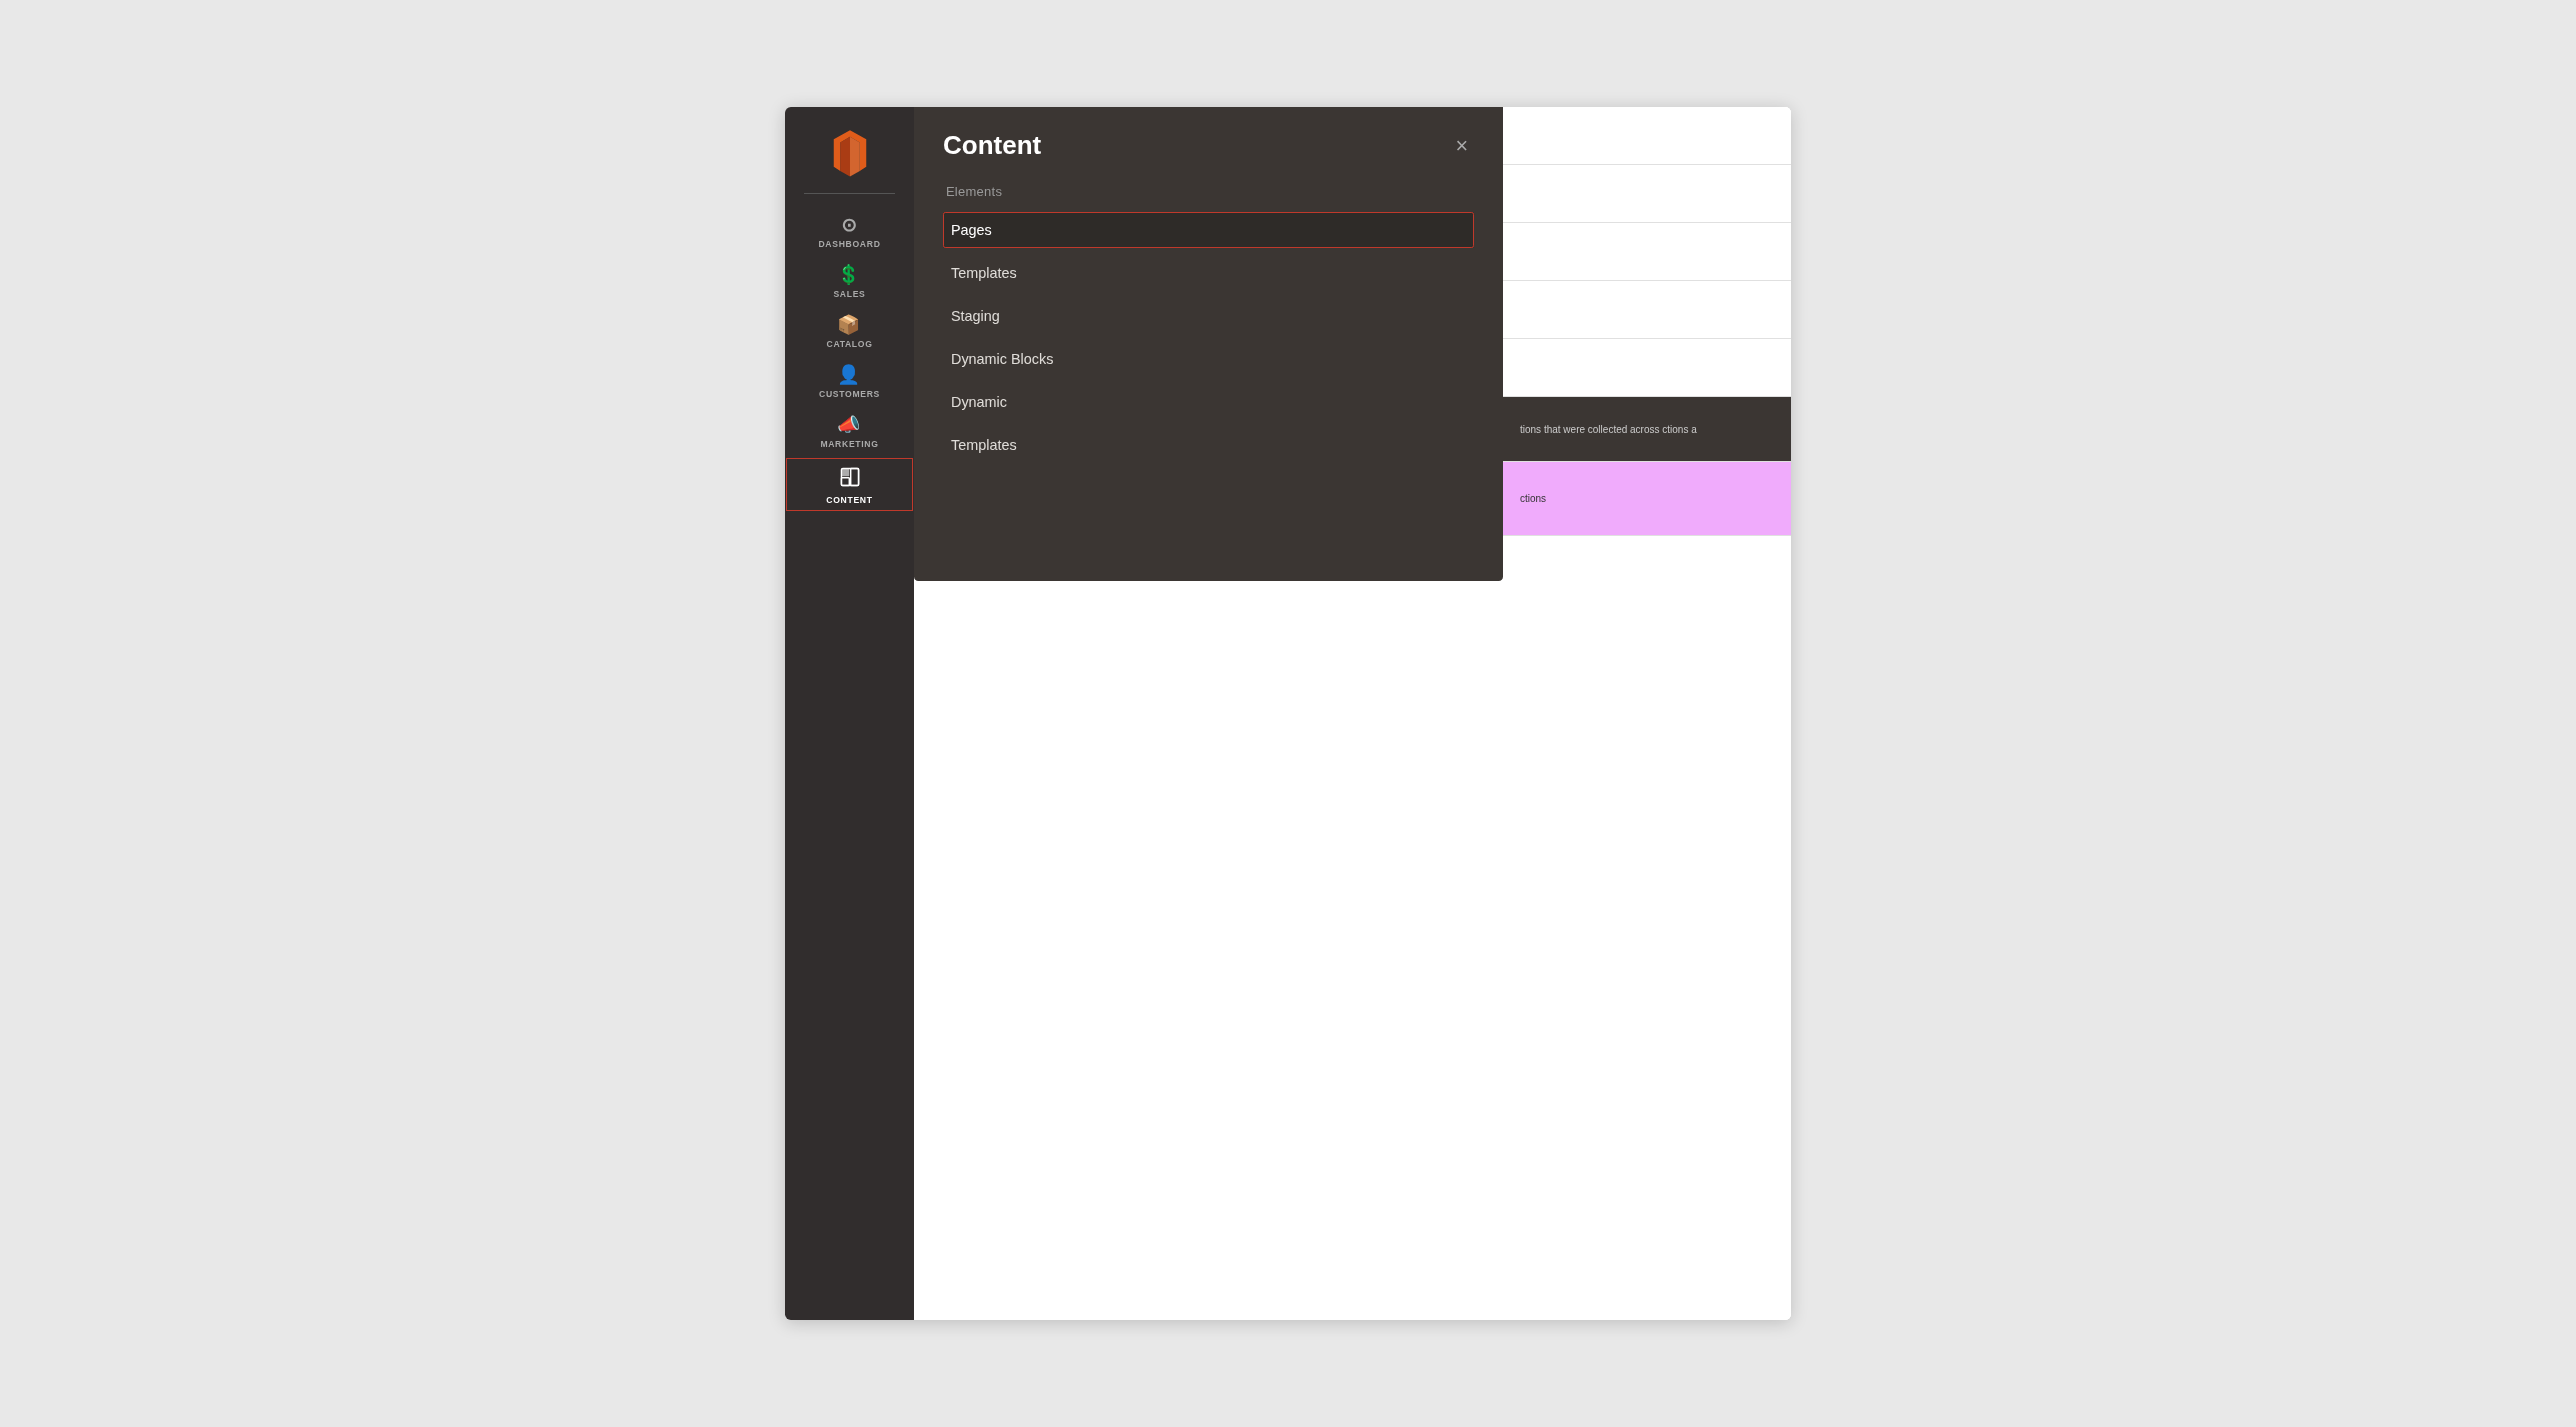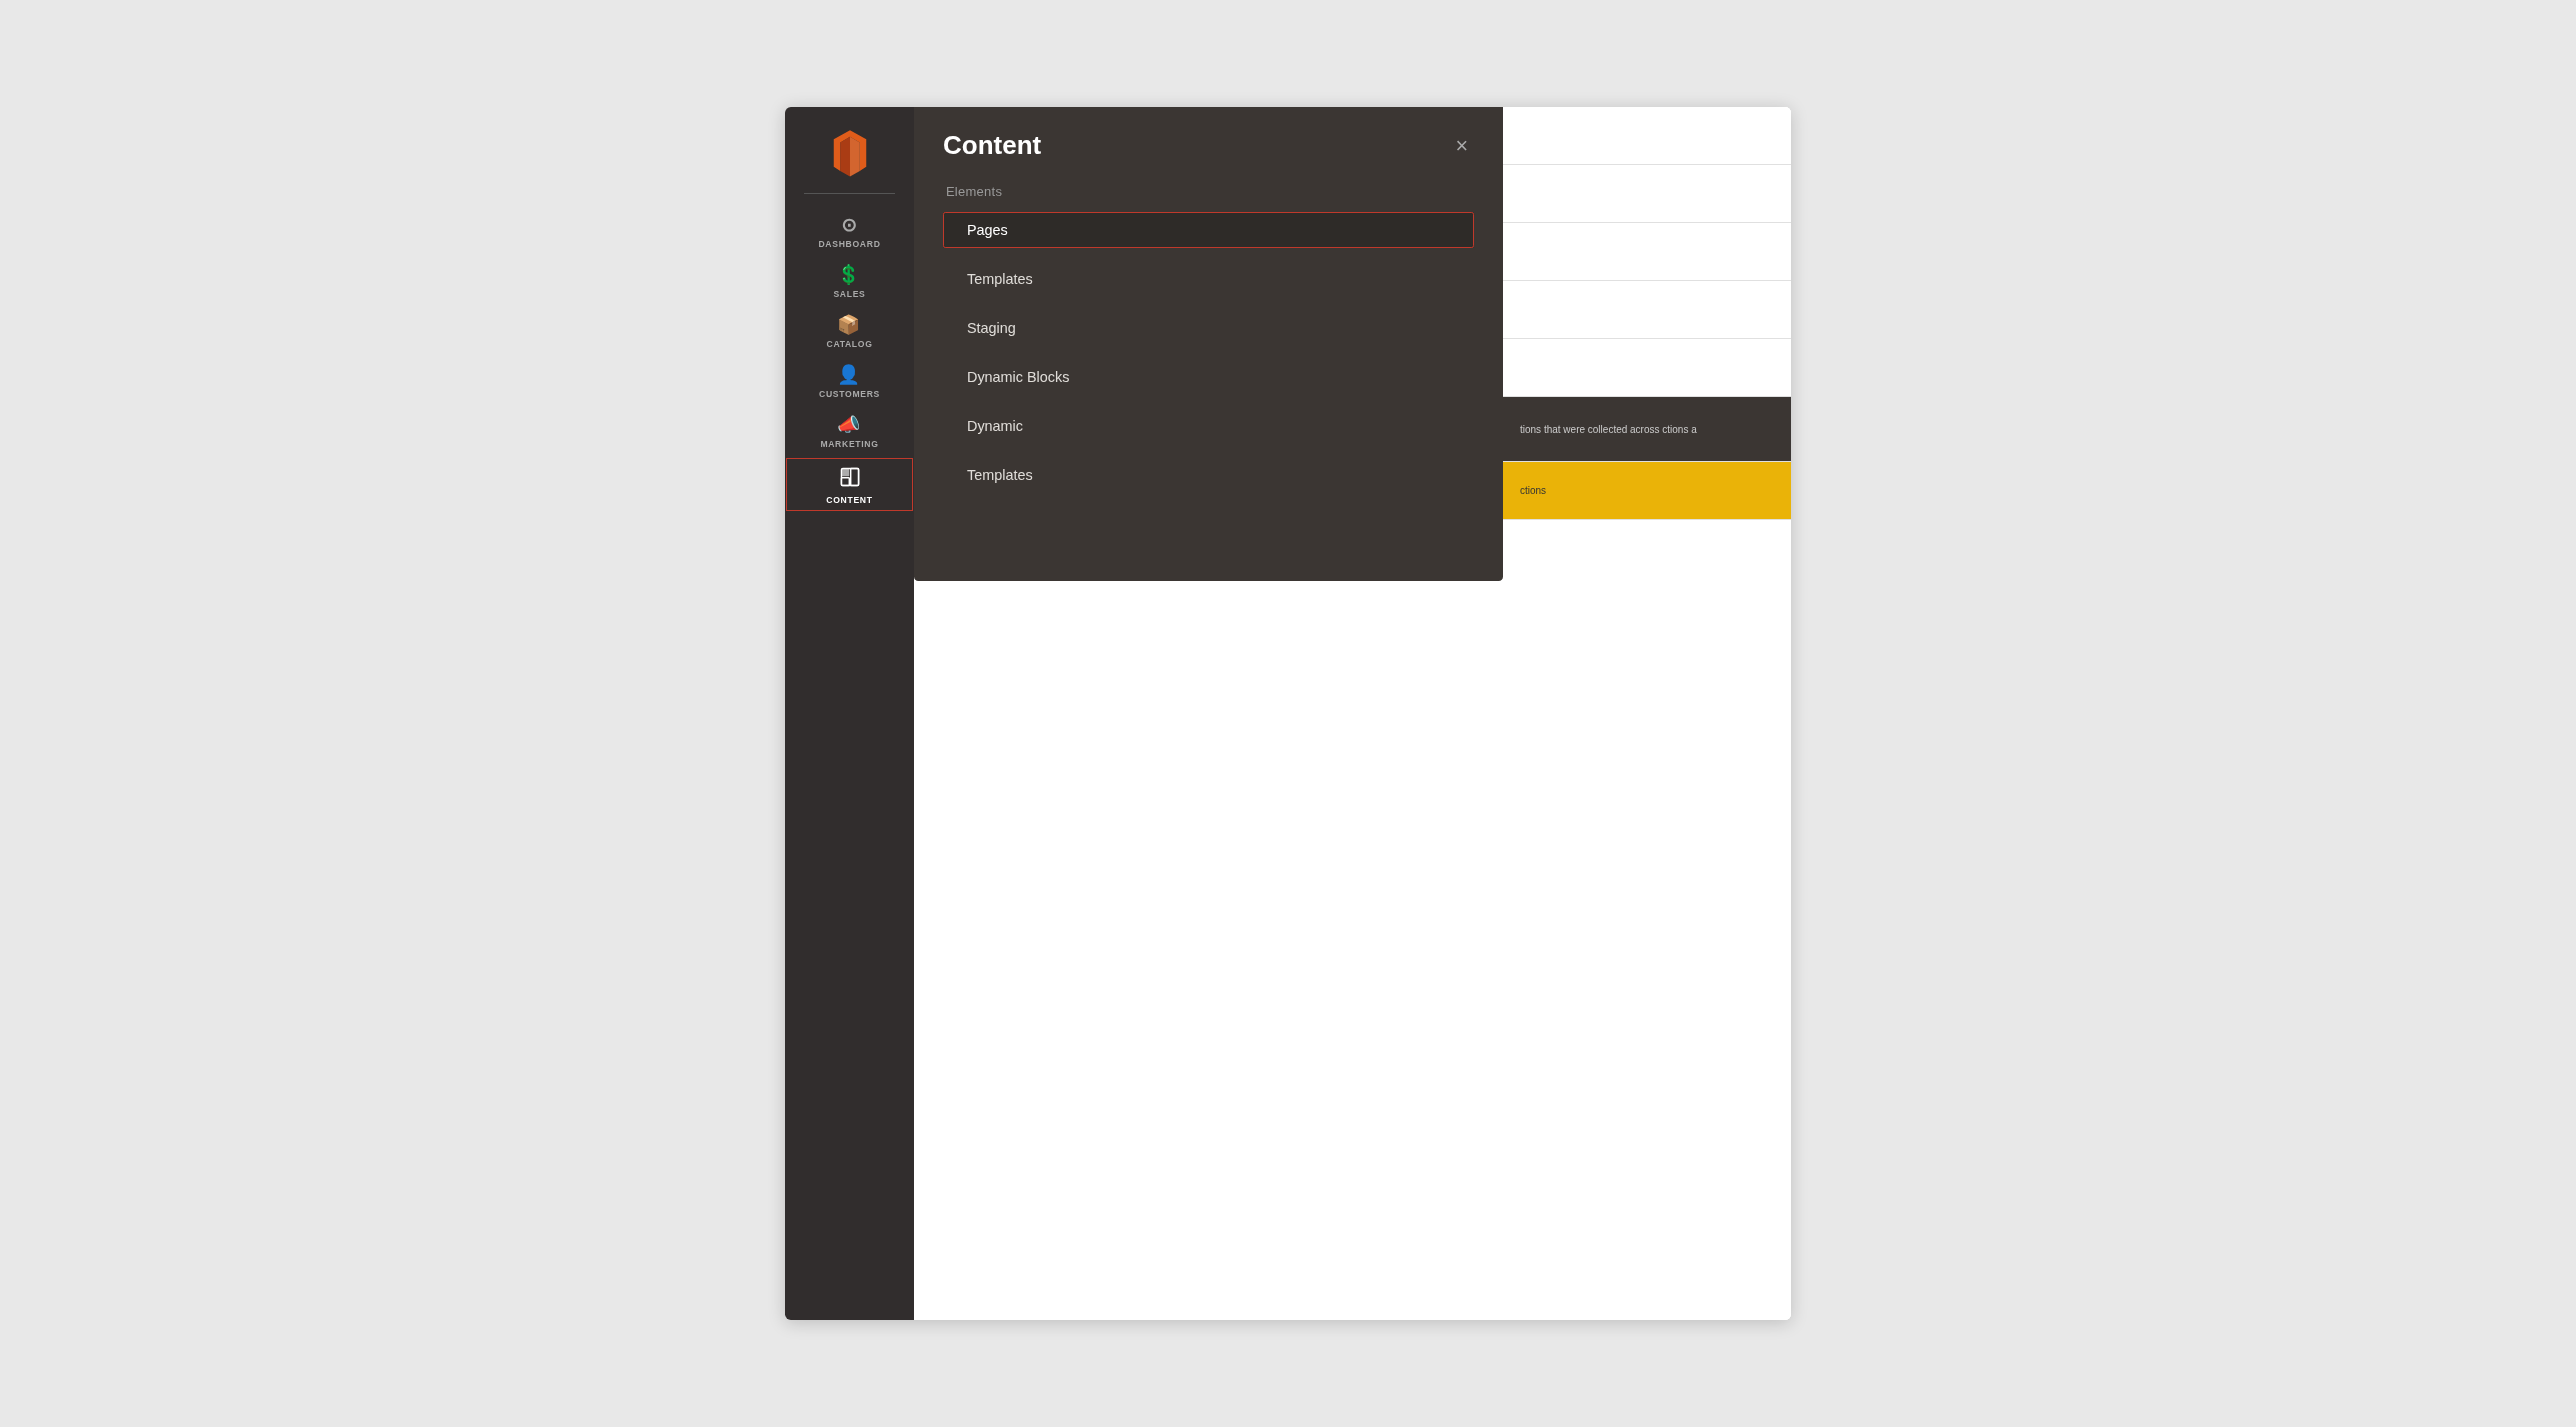--- a/index.html
+++ b/index.html
@@ -153,29 +153,29 @@
       font-weight: 500;
       letter-spacing: 0.02em;
       margin-bottom: 13px;
       padding-left: 2.9px;
     }
 
     .menu-item {
       display: block;
       width: 100%;
       text-align: left;
-      padding: 10px 24px;
+      padding: 10px 8px;
       color: #e0ddd9;
       font-size: 14.4px;
       font-weight: 500;
       background: none;
       border: none;
       cursor: pointer;
       border-radius: 2.2px;
-      margin-bottom: 13px;
+      margin-bottom: 7px;
       transition: background 0.12s, color 0.12s;
     }
 
     .menu-item.selected {
       background: #2e2b28;
       color: #fff;
       outline: 1.4px solid #c0392b;
       outline-offset: -1.4px;
     }
 
@@ -203,22 +203,22 @@
 
     .bg-row.dark {
       background: #3b3633;
       color: #ccc;
       font-size: 10px;
       height: 65px;
       padding: 11.5px 17px;
     }
 
     .bg-row.text {
-      background: #eab308;
-      height: 58px;
+      background: #f0abfc;
+      height: 74px;
       font-size: 10px;
       color: #333;
     }
   </style>
 </head>
 <body>
 
 <div class="outer-container">
 
   <nav class="sidebar">

